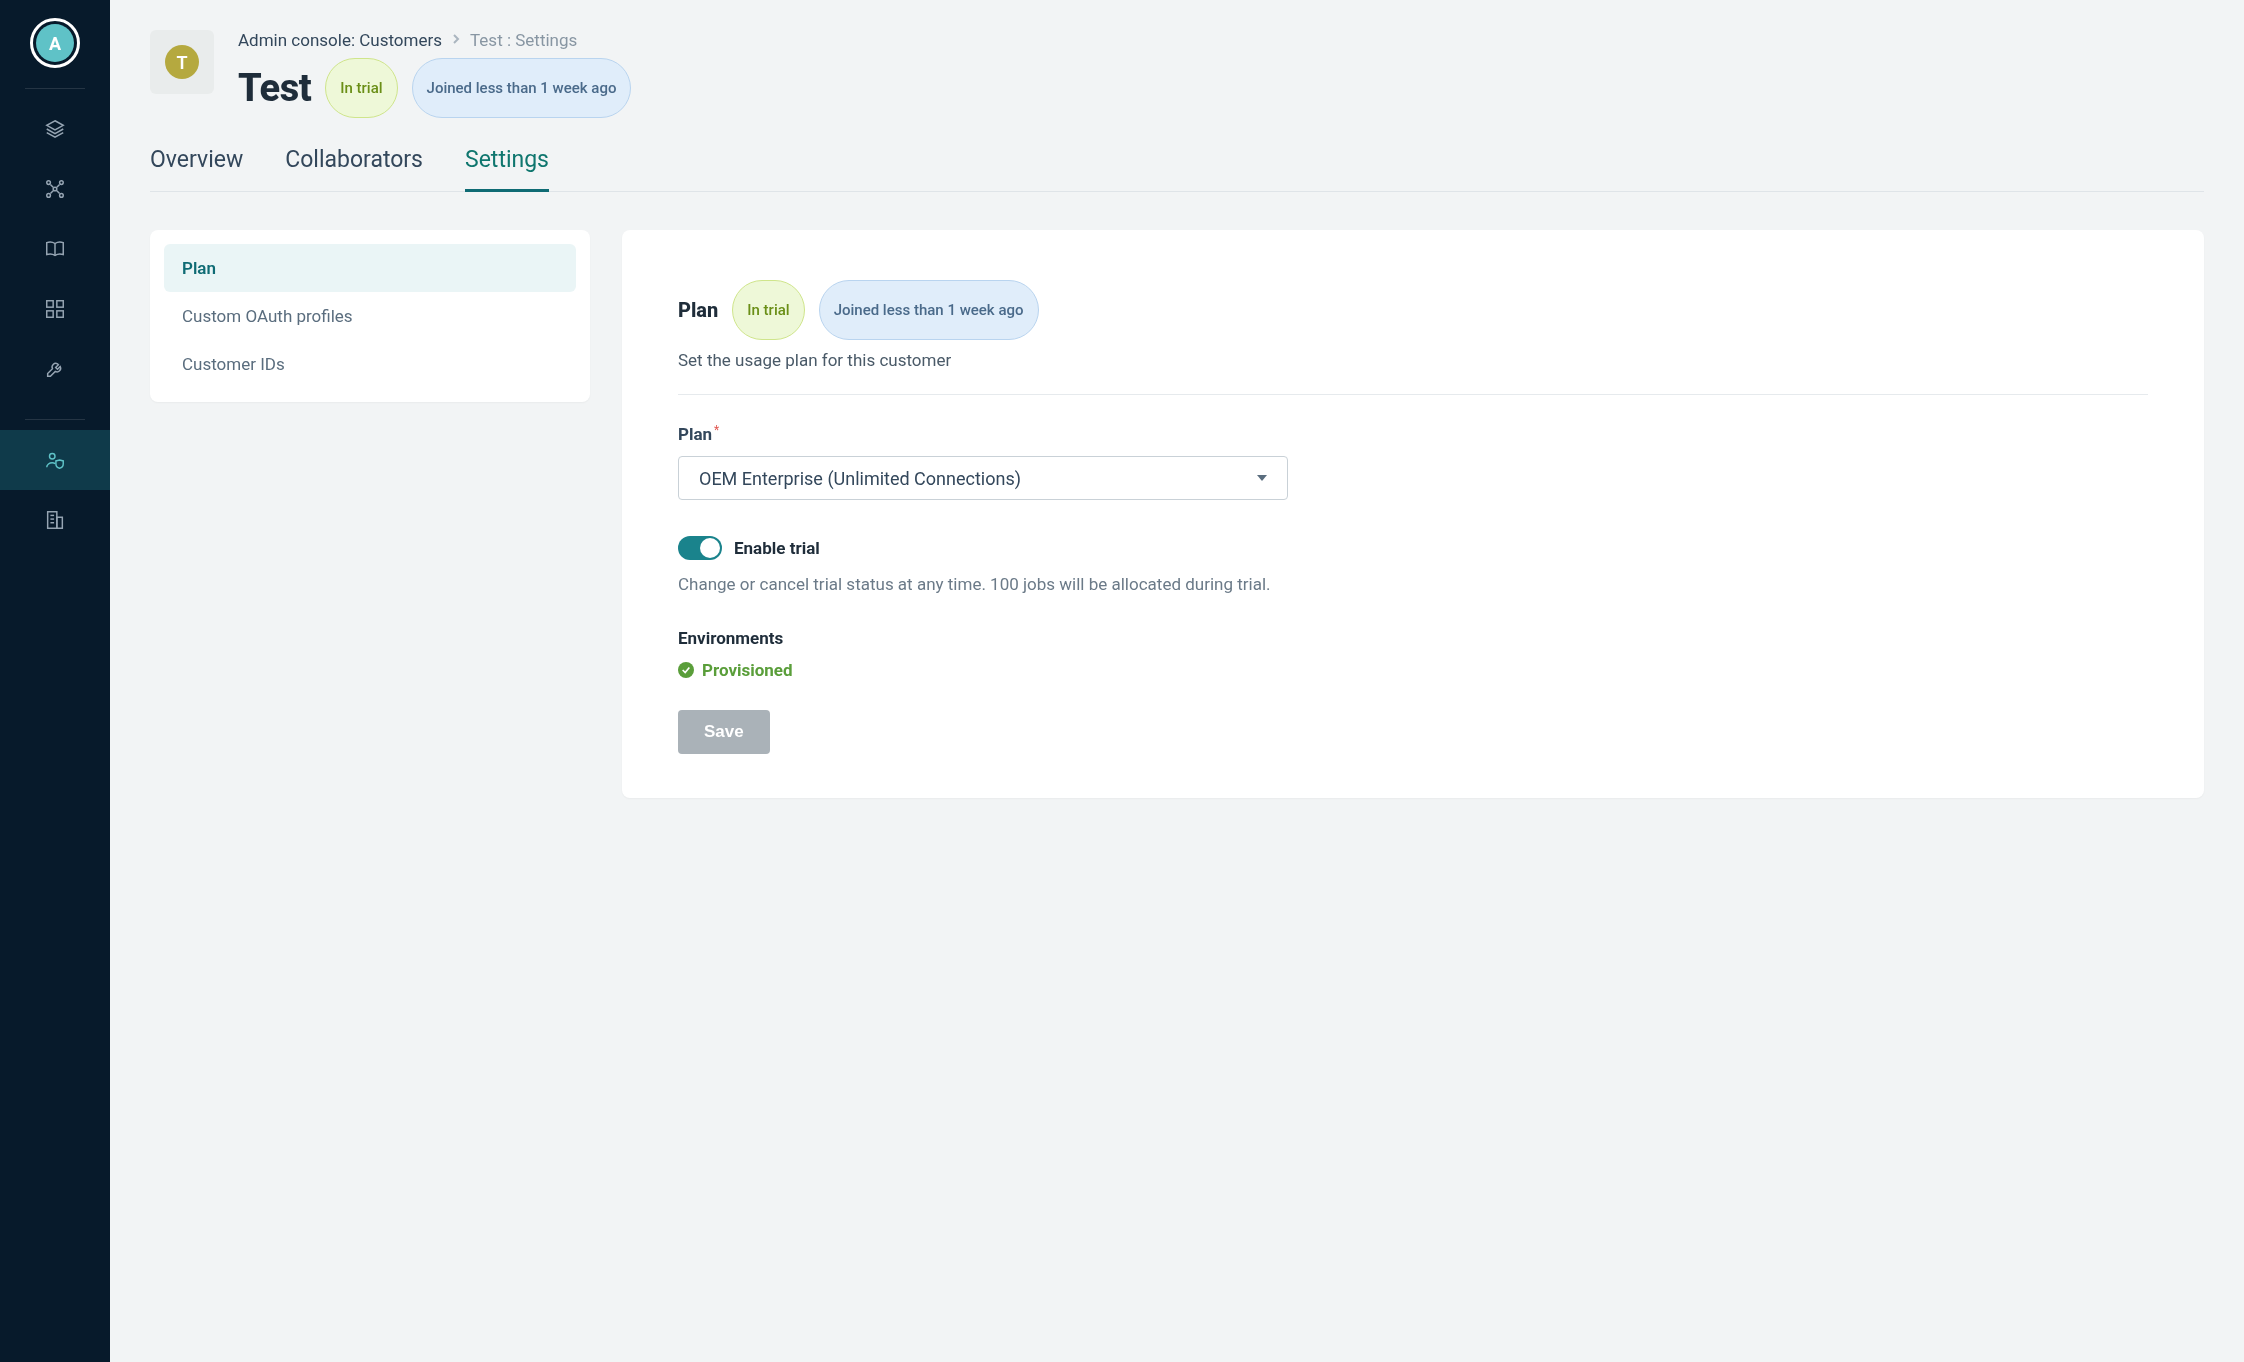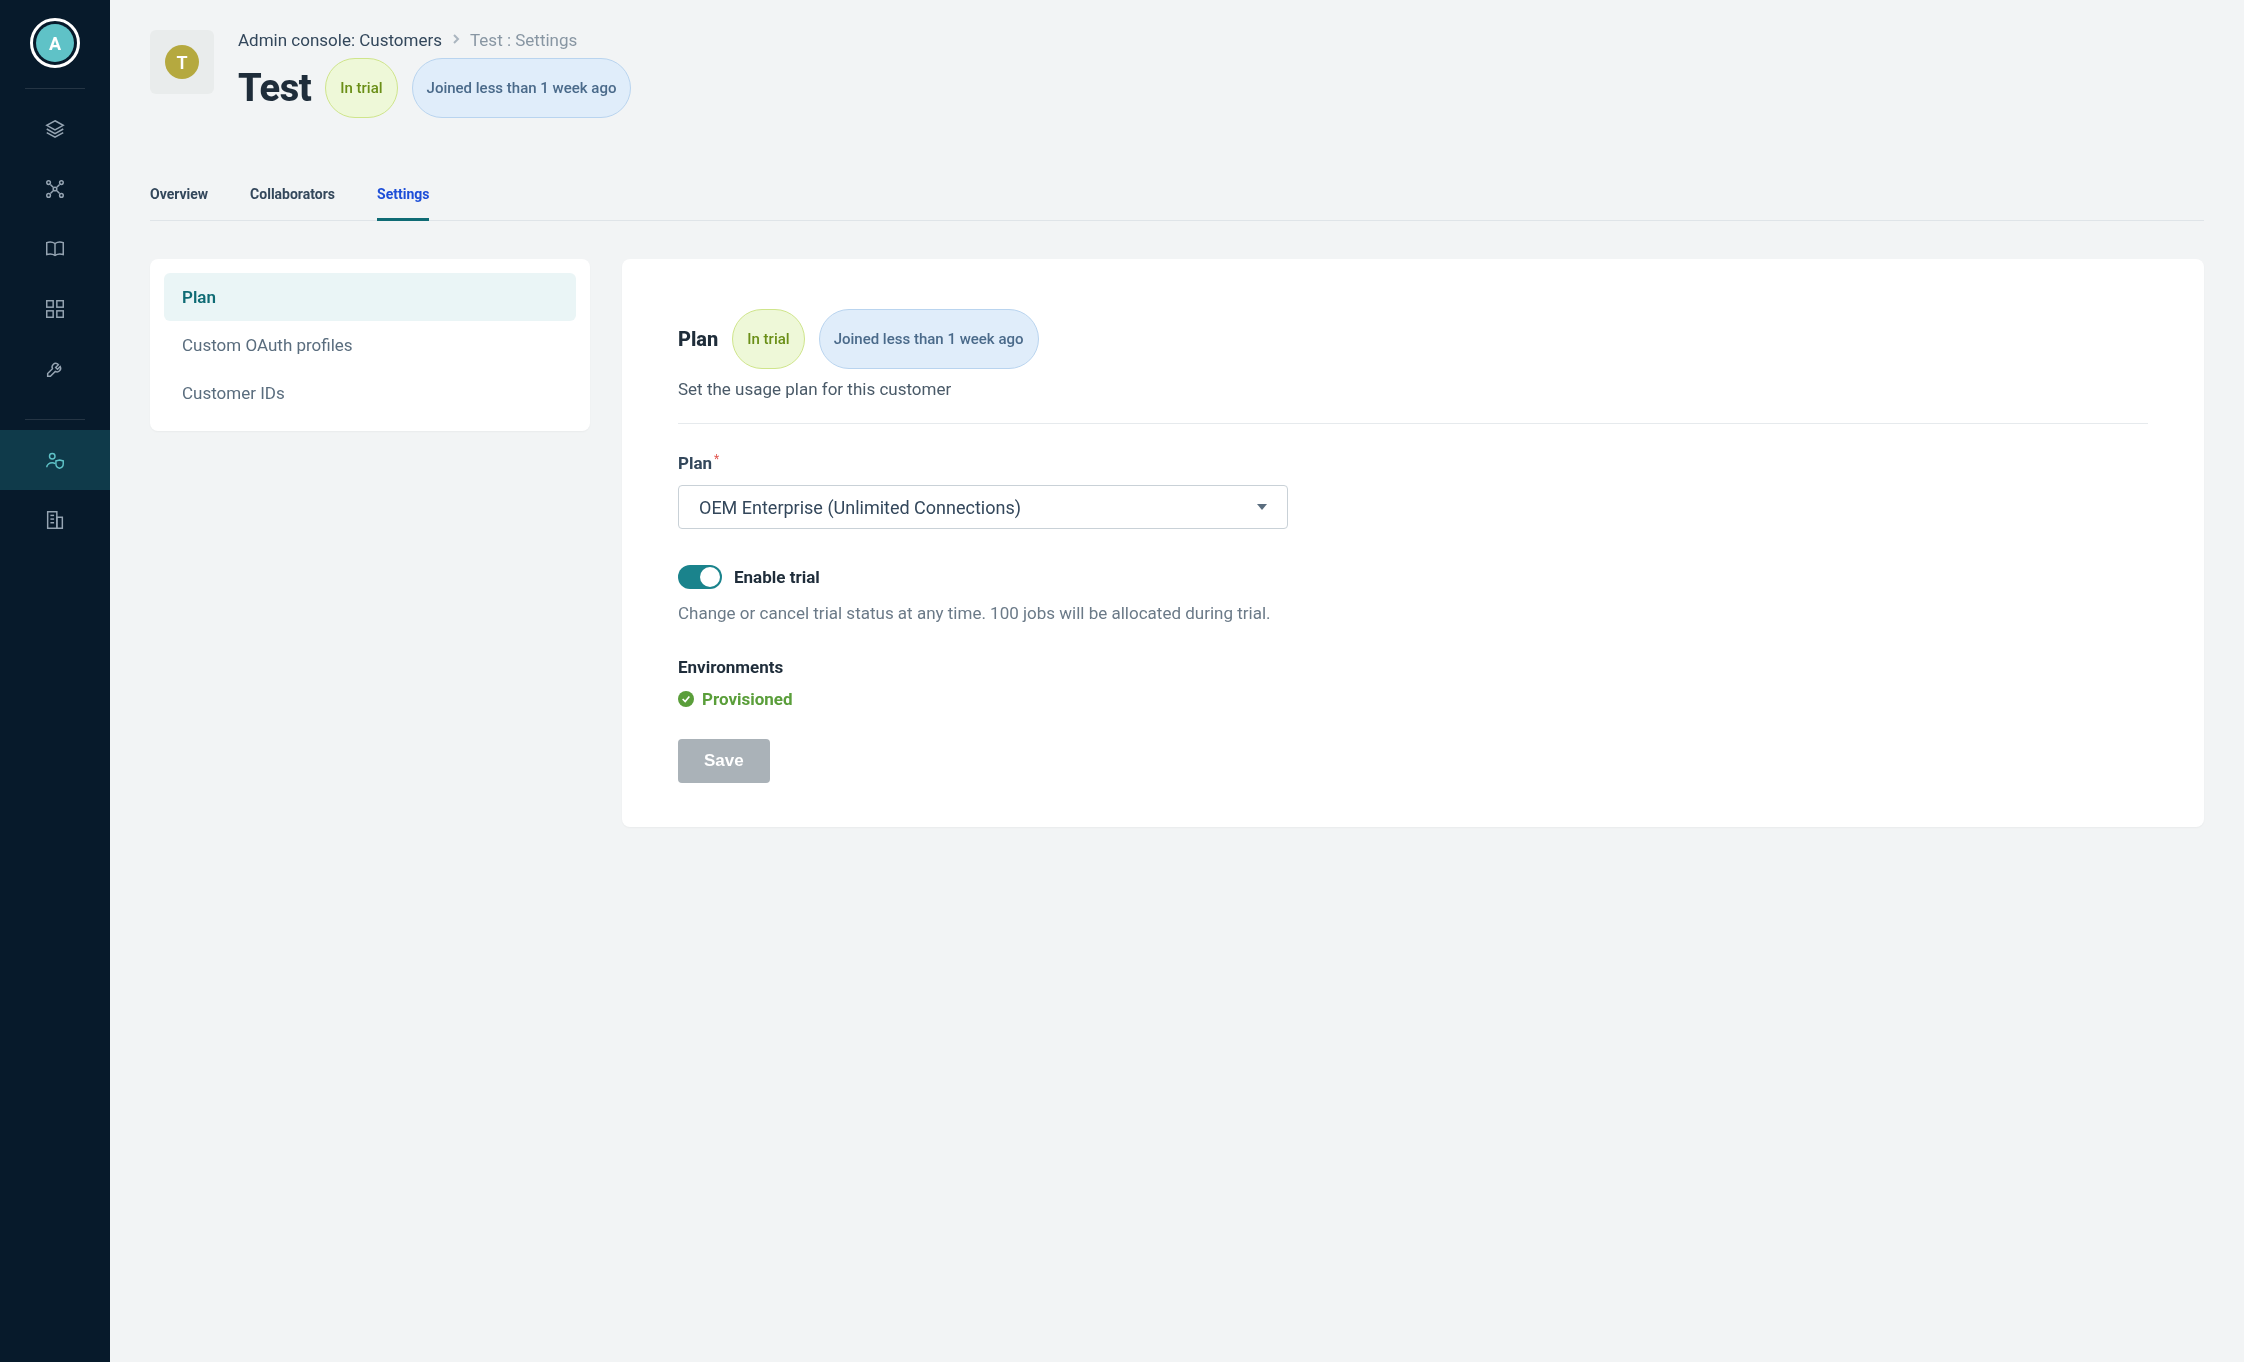--- a/index.html
+++ b/index.html
@@ -74,27 +74,26 @@
     font-size: 15px; font-weight: 500;
     border: 1px solid transparent;
   }
   .pill.trial { background: #eef8d8; color: #6a8f17; border-color: #cfe58b; }
   .pill.joined { background: #e0edfa; color: #4a6a8a; border-color: #b9d4ef; }
 
   
   .tabs { display: flex; gap: 42px; border-bottom: 1px solid #dfe4e8; margin-top: 28px; }
   .tab {
     padding: 0 0 16px 0;
-    font-size: 14px; font-weight: 700;
+    font-size: 23px; font-weight: 400;
     color: #33475b; cursor: pointer;
     border-bottom: 3px solid transparent;
     margin-bottom: -1px;
-    margin-top: 40px;
-  }
-  .tab.active { color: #1d4ed8; border-bottom-color: #0f6b74; }
+  }
+  .tab.active { color: #0f766e; border-bottom-color: #0f6b74; }
 
   
   .content-row { display: flex; gap: 32px; margin-top: 38px; align-items: flex-start; }
 
   .side-card {
     width: 440px; background: #fff; border-radius: 8px;
     padding: 14px; box-shadow: 0 1px 2px rgba(0,0,0,0.04);
   }
   .side-card .item {
     padding: 14px 18px; border-radius: 6px;

